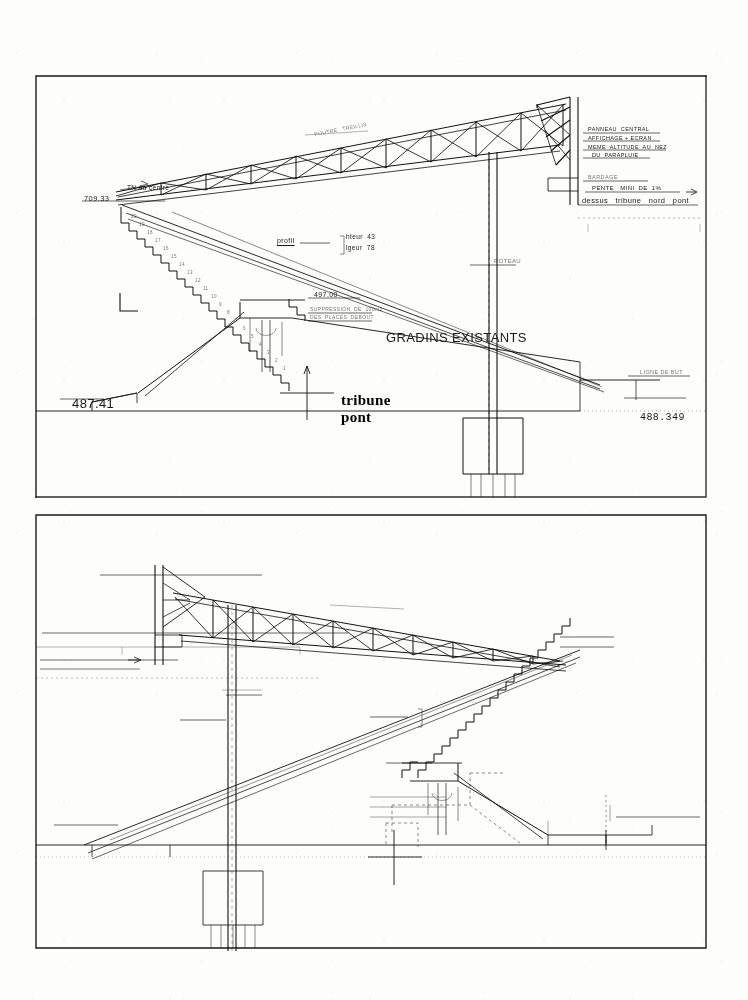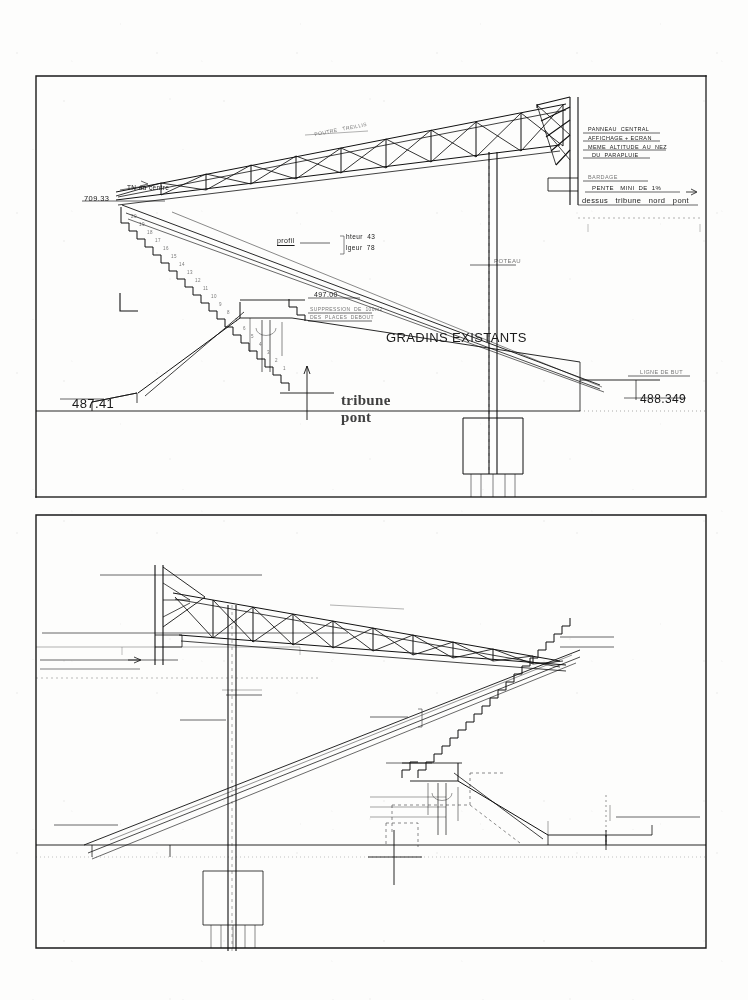--- a/index.html
+++ b/index.html
@@ -19,21 +19,21 @@
       radial-gradient(circle at 22% 88%, rgba(0,0,0,.04) 0 1px, transparent 1px),
       radial-gradient(circle at 55% 41%, rgba(0,0,0,.03) 0 1px, transparent 1px);
     background-size:140px 160px,180px 200px,160px 140px,200px 180px,150px 170px,130px 150px;
     opacity:.7;
   }
   .sheet{position:absolute;left:0;top:0;width:748px;height:1000px;}
   .panel{position:absolute;}
   .panel svg{display:block;}
   .ttl{
     font-family:"Liberation Serif",serif;
-    font-weight:bold;font-size:15px;color:#404040;
+    font-weight:bold;font-size:15px;color:#000000;
     line-height:1.12;letter-spacing:.3px;
   }
   .ttl div{white-space:nowrap;}
   .lbl{
     position:absolute;color:#1a1a1a;white-space:pre;
     font-family:"Liberation Sans",sans-serif;
   }
   .lbl-cap{letter-spacing:.6px;}
   .hand{font-family:"Liberation Sans",sans-serif;letter-spacing:.4px;}
   .u{text-decoration:underline;text-underline-offset:2px;}
@@ -204,21 +204,21 @@
   <div class="lbl hand" style="left:582px;top:196px;font-size:7.5px;">dessus   tribune   nord   pont</div>
 
   <div class="lbl lbl-cap hand vfaint" style="left:310px;top:306px;font-size:5px;">SUPPRESSION  DE  100m2</div>
   <div class="lbl lbl-cap hand vfaint" style="left:310px;top:314px;font-size:5px;">DES  PLACES  DEBOUT</div>
 
   <div class="lbl lbl-cap hand vfaint" style="left:314px;top:126px;font-size:5px;transform:rotate(-11deg);">POUTRE   TREILLIS</div>
 
   <div class="lbl hand" style="left:84px;top:194px;font-size:7.5px;">709.33</div>
   <div class="lbl hand" style="left:314px;top:291px;font-size:7px;">497.00</div>
   <div class="lbl hand" style="left:72px;top:396px;font-size:13px;">487.41</div>
-  <div class="lbl hand" style="left:640px;top:392px;font-size:12px;">488.349</div>
+  <div class="lbl hand" style="left:640px;top:412px;font-size:10px;font-family:Liberation Mono, monospace;">488.349</div>
 
   <div class="ttl" style="position:absolute;left:341px;top:392px;">
     <div>tribune</div>
     <div>pont</div>
   </div>
 <div class="lbl hand vfaint" style="left: 131px; top: 214px; font-size: 4.5px; transform: rotate(0deg);">20</div>
       <div class="lbl hand vfaint" style="left: 139px; top: 222px; font-size: 4.5px; transform: rotate(0deg);">19</div>
       <div class="lbl hand vfaint" style="left: 147px; top: 230px; font-size: 4.5px; transform: rotate(0deg);">18</div>
       <div class="lbl hand vfaint" style="left: 155px; top: 238px; font-size: 4.5px; transform: rotate(0deg);">17</div>
       <div class="lbl hand vfaint" style="left: 163px; top: 246px; font-size: 4.5px; transform: rotate(0deg);">16</div>

